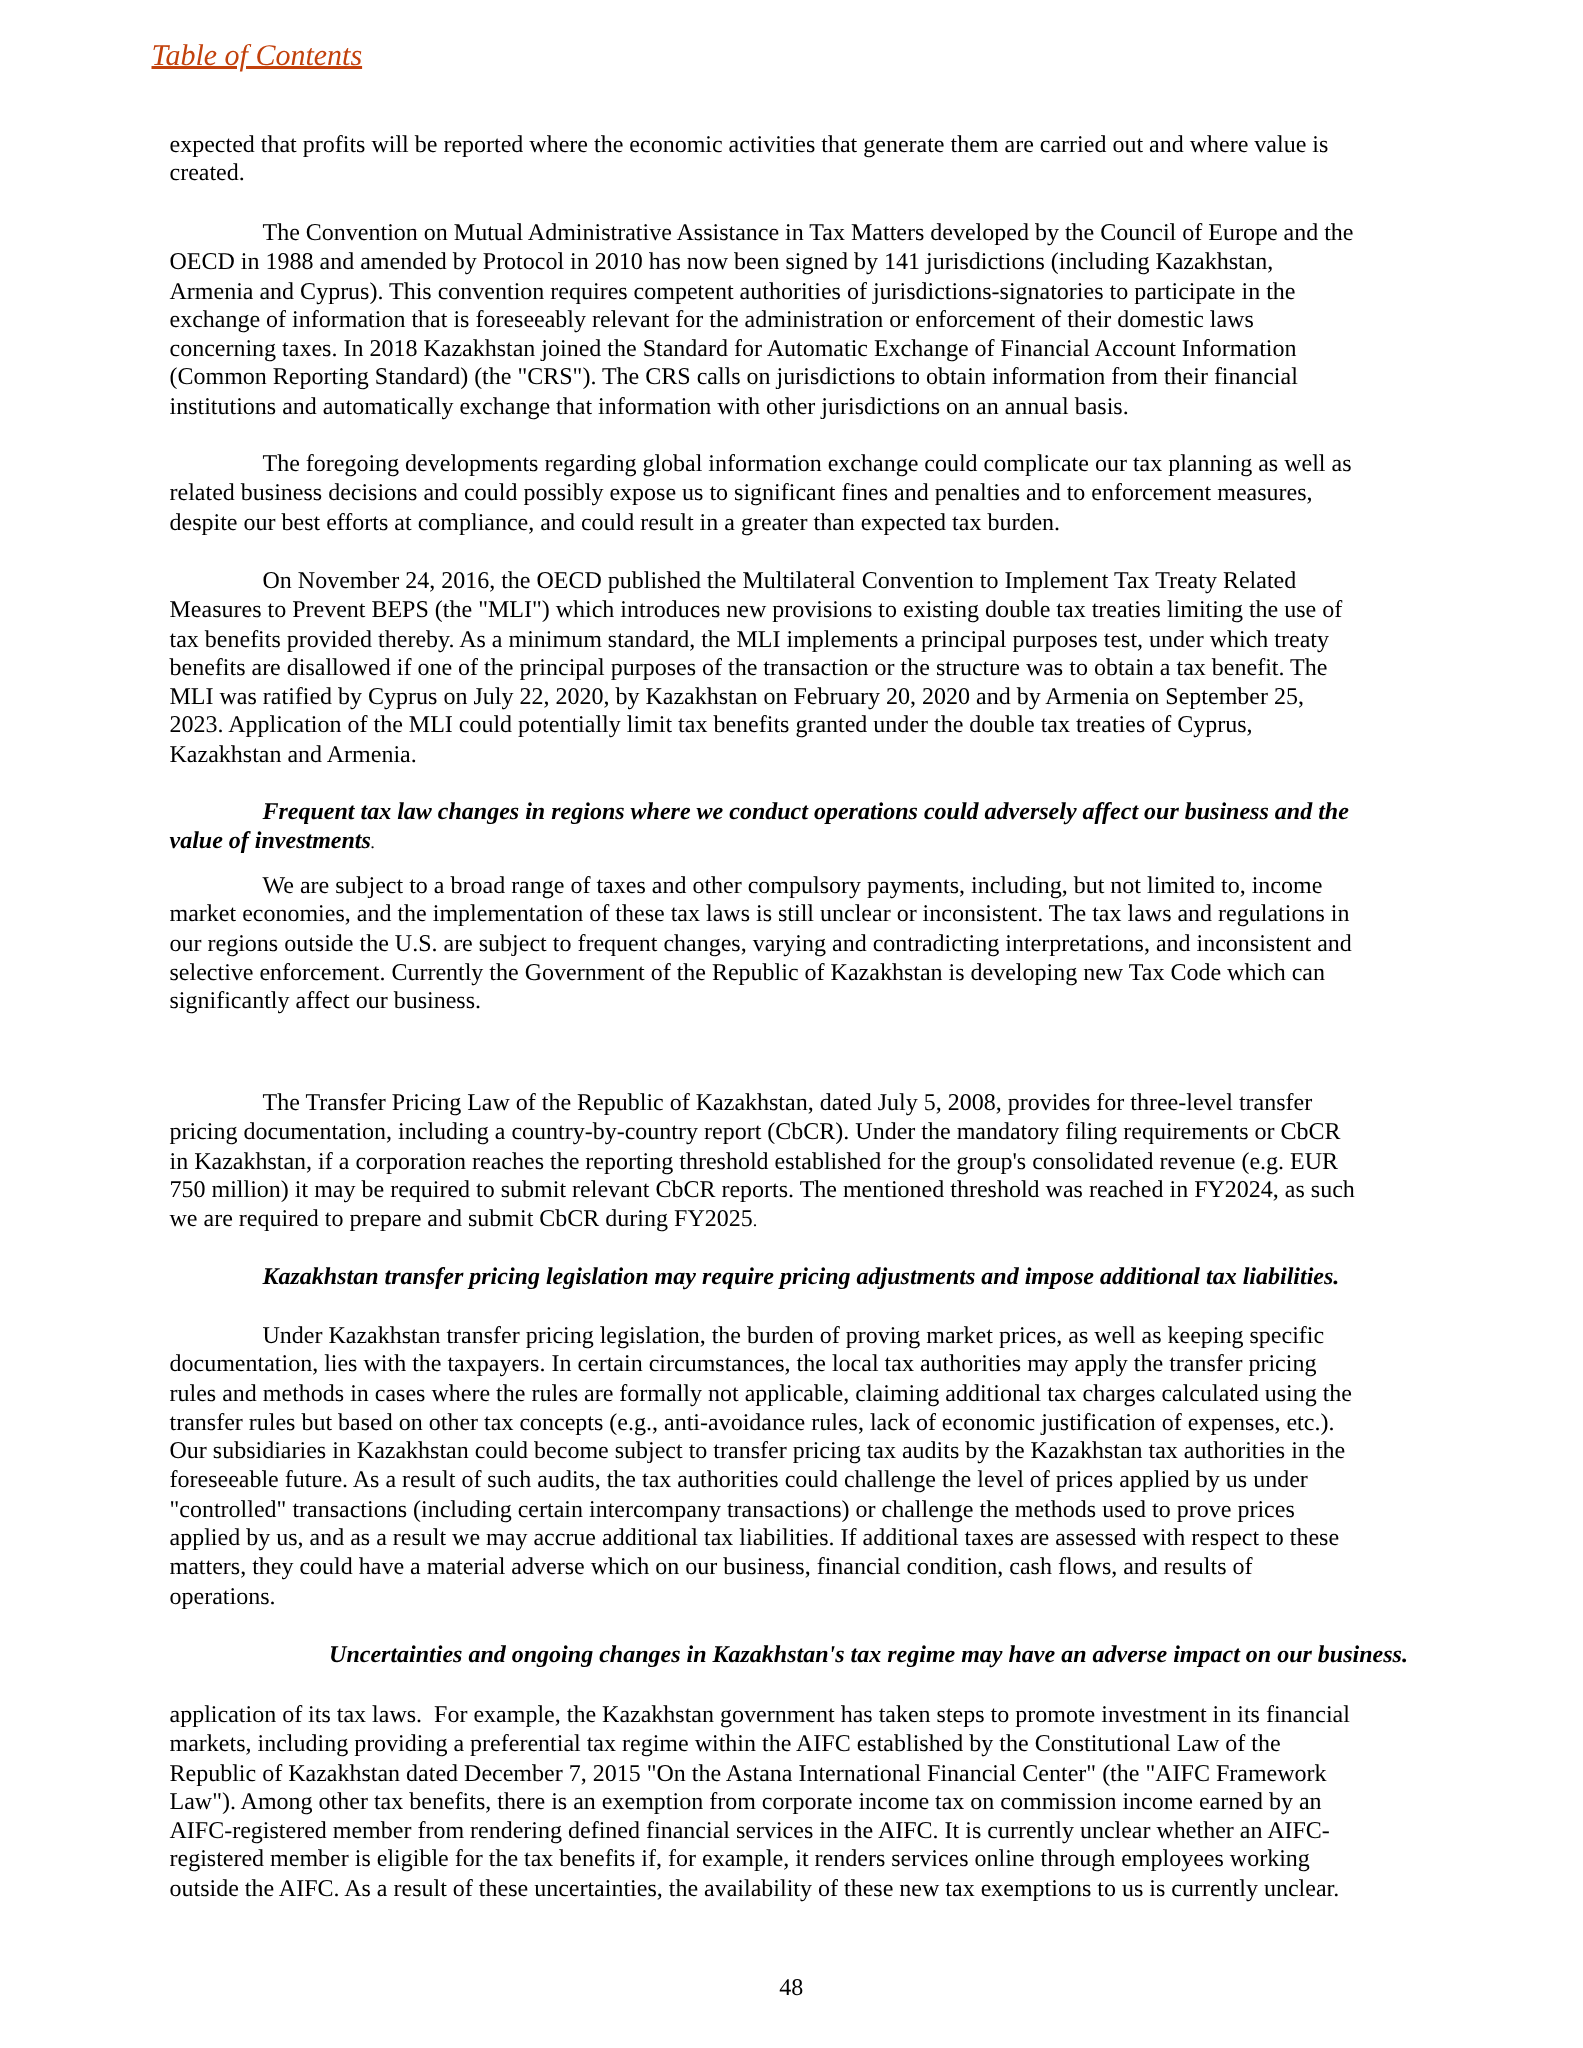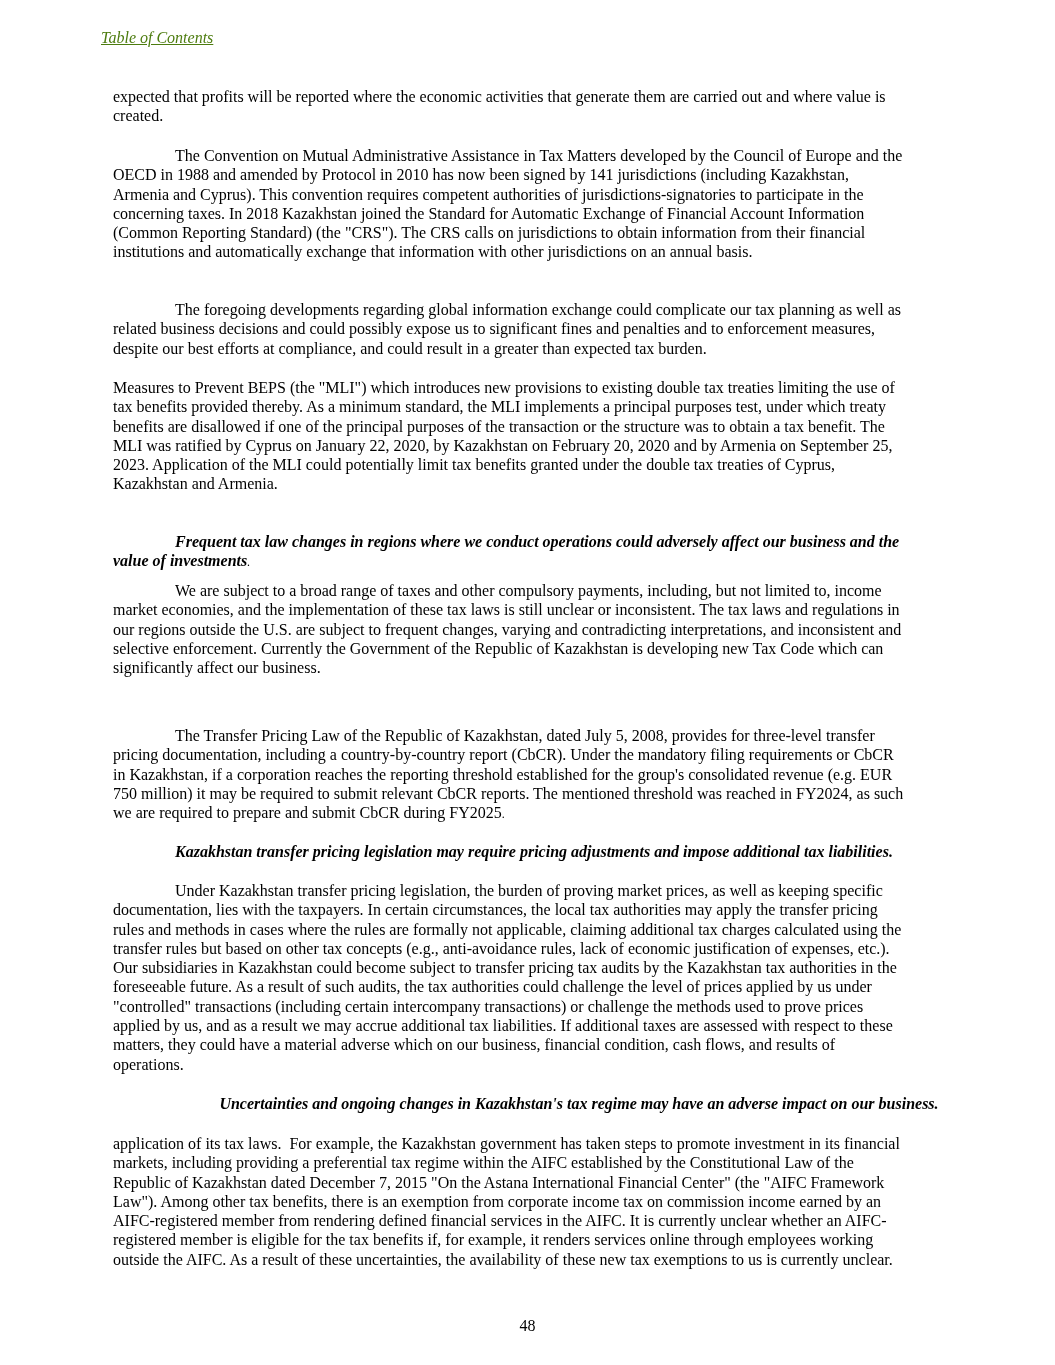--- a/index.html
+++ b/index.html
@@ -12,23 +12,23 @@
       height: 1365px;
       position: relative;
       overflow: hidden;
       font-family: "Liberation Serif", "DejaVu Serif", serif;
       color: #000000;
     }
     .toc-link {
       position: absolute;
       left: 101px;
       top: 28px;
-      font-size: 16px;
+      font-size: 20px;
       font-style: italic;
-      color: #4d7c0f;
+      color: #c2410c;
       text-decoration: underline;
       cursor: pointer;
       line-height: 19px;
     }
     .para {
       position: absolute;
       left: 101px;
       width: 870px;
       font-size: 16px;
       line-height: 19.3px;
@@ -70,36 +70,38 @@
 
 <p class="para" style="top:75px;">
   <span class="line">expected that profits will be reported where the economic activities that generate them are carried out and where value is</span>
   <span class="line">created.</span>
 </p>
 
 <p class="para" style="top:134px;">
   <span class="line first">The Convention on Mutual Administrative Assistance in Tax Matters developed by the Council of Europe and the</span>
   <span class="line">OECD in 1988 and amended by Protocol in 2010 has now been signed by 141 jurisdictions (including Kazakhstan,</span>
   <span class="line">Armenia and Cyprus). This convention requires competent authorities of jurisdictions-signatories to participate in the</span>
+  <span class="line">exchange of information that is foreseeably relevant for the administration or enforcement of their domestic laws</span>
   <span class="line">concerning taxes. In 2018 Kazakhstan joined the Standard for Automatic Exchange of Financial Account Information</span>
   <span class="line">(Common Reporting Standard) (the "CRS"). The CRS calls on jurisdictions to obtain information from their financial</span>
   <span class="line">institutions and automatically exchange that information with other jurisdictions on an annual basis.</span>
 </p>
 
 <p class="para" style="top:288px;">
   <span class="line first">The foregoing developments regarding global information exchange could complicate our tax planning as well as</span>
   <span class="line">related business decisions and could possibly expose us to significant fines and penalties and to enforcement measures,</span>
   <span class="line">despite our best efforts at compliance, and could result in a greater than expected tax burden.</span>
 </p>
 
 <p class="para" style="top:366px;">
+  <span class="line first">On November 24, 2016, the OECD published the Multilateral Convention to Implement Tax Treaty Related</span>
   <span class="line">Measures to Prevent BEPS (the "MLI") which introduces new provisions to existing double tax treaties limiting the use of</span>
   <span class="line">tax benefits provided thereby. As a minimum standard, the MLI implements a principal purposes test, under which treaty</span>
   <span class="line">benefits are disallowed if one of the principal purposes of the transaction or the structure was to obtain a tax benefit. The</span>
-  <span class="line">MLI was ratified by Cyprus on January 22, 2020, by Kazakhstan on February 20, 2020 and by Armenia on September 25,</span>
+  <span class="line">MLI was ratified by Cyprus on July 22, 2020, by Kazakhstan on February 20, 2020 and by Armenia on September 25,</span>
   <span class="line">2023. Application of the MLI could potentially limit tax benefits granted under the double tax treaties of Cyprus,</span>
   <span class="line">Kazakhstan and Armenia.</span>
 </p>
 
 <p class="para heading" style="top:520px;">
   <span class="line first">Frequent tax law changes in regions where we conduct operations could adversely affect our business and the</span>
   <span class="line"><span>value of investments</span><span class="tail">.</span></span>
 </p>
 
 <p class="para" style="top:569px;">

